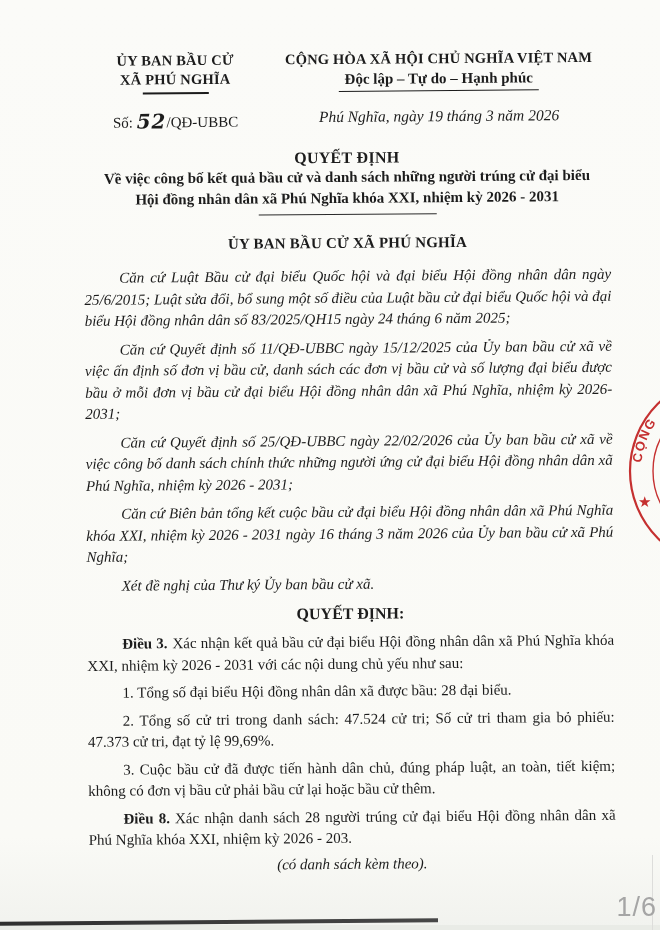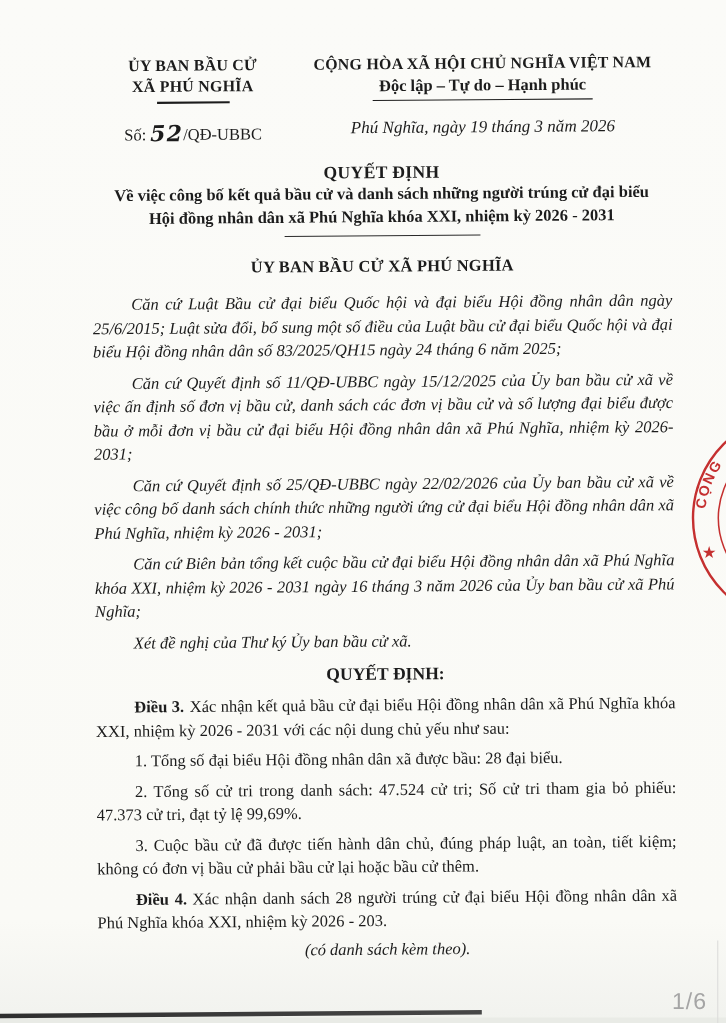--- a/index.html
+++ b/index.html
@@ -64,23 +64,23 @@
   .stamp { position: absolute; left: 625px; top: 371px; width: 200px; height: 200px; pointer-events: none; }
   
   .scan-bottom-line {
     position: absolute; left: -6px; bottom: 7px; width: 444px; height: 3.5px;
     background: linear-gradient(90deg, #2e2e2e, #474747);
     transform: rotate(-0.45deg);
   }
   .scan-bottom-strip { position: absolute; left: 0; bottom: 0; width: 660px; height: 5px; background: #e9ebe6; }
   .scan-edge-line { position: absolute; right: 7px; bottom: 0; width: 1.5px; height: 75px; background: #dddddb; }
   .page-indicator {
-    position: absolute; right: 17px; bottom: 7px;
+    position: absolute; right: 3px; bottom: 7px;
     font-family: "Liberation Sans", sans-serif;
-    font-size: 21px; color: #a5a5a5; letter-spacing: 1px;
+    font-size: 27px; color: #a5a5a5; letter-spacing: 1px;
   }
 </style>
 </head>
 <body>
 
 <div class="page">
   <div class="content">
 
     <div class="header-row">
       <div class="header-left">
@@ -110,21 +110,21 @@
       <p class="preamble">Căn cứ Quyết định số 25/QĐ-UBBC ngày 22/02/2026 của Ủy ban bầu cử xã về việc công bố danh sách chính thức những người ứng cử đại biểu Hội đồng nhân dân xã Phú Nghĩa, nhiệm kỳ 2026 - 2031;</p>
       <p class="preamble">Căn cứ Biên bản tổng kết cuộc bầu cử đại biểu Hội đồng nhân dân xã Phú Nghĩa khóa XXI, nhiệm kỳ 2026 - 2031 ngày 16 tháng 3 năm 2026 của Ủy ban bầu cử xã Phú Nghĩa;</p>
       <p class="preamble">Xét đề nghị của Thư ký Ủy ban bầu cử xã.</p>
 
       <div class="decision-heading">QUYẾT ĐỊNH:</div>
 
       <p class="article"><b>Điều 3.</b><span>Xác nhận kết quả bầu cử đại biểu Hội đồng nhân dân xã Phú Nghĩa khóa XXI, nhiệm kỳ 2026 - 2031 với các nội dung chủ yếu như sau:</span></p>
       <p class="article"><b></b><span>1. Tổng số đại biểu Hội đồng nhân dân xã được bầu: 28 đại biểu.</span></p>
       <p class="article"><b></b><span>2. Tổng số cử tri trong danh sách: 47.524 cử tri; Số cử tri tham gia bỏ phiếu: 47.373 cử tri, đạt tỷ lệ 99,69%.</span></p>
       <p class="article"><b></b><span>3. Cuộc bầu cử đã được tiến hành dân chủ, đúng pháp luật, an toàn, tiết kiệm; không có đơn vị bầu cử phải bầu cử lại hoặc bầu cử thêm.</span></p>
-      <p class="article"><b>Điều 4.</b><span>Xác nhận danh sách 28 người trúng cử đại biểu Hội đồng nhân dân xã Phú Nghĩa khóa XXI, nhiệm kỳ 2026 - 203.</span></p>
+      <p class="article"><b>Điều 8.</b><span>Xác nhận danh sách 28 người trúng cử đại biểu Hội đồng nhân dân xã Phú Nghĩa khóa XXI, nhiệm kỳ 2026 - 203.</span></p>
 
       <p class="attachment">(có danh sách kèm theo).</p>
     </div>
   </div>
 
   <div class="stamp">
     <svg width="200" height="200" viewBox="0 0 200 200">
       <circle cx="100" cy="100" r="95" fill="none" stroke="#c53030" stroke-width="2.2"></circle>
       <circle cx="100" cy="100" r="72" fill="none" stroke="#c53030" stroke-width="1.4"></circle>
       <path id="stampArc" d="M 16,100 A 84,84 0 1 1 184,100" fill="none"></path>

